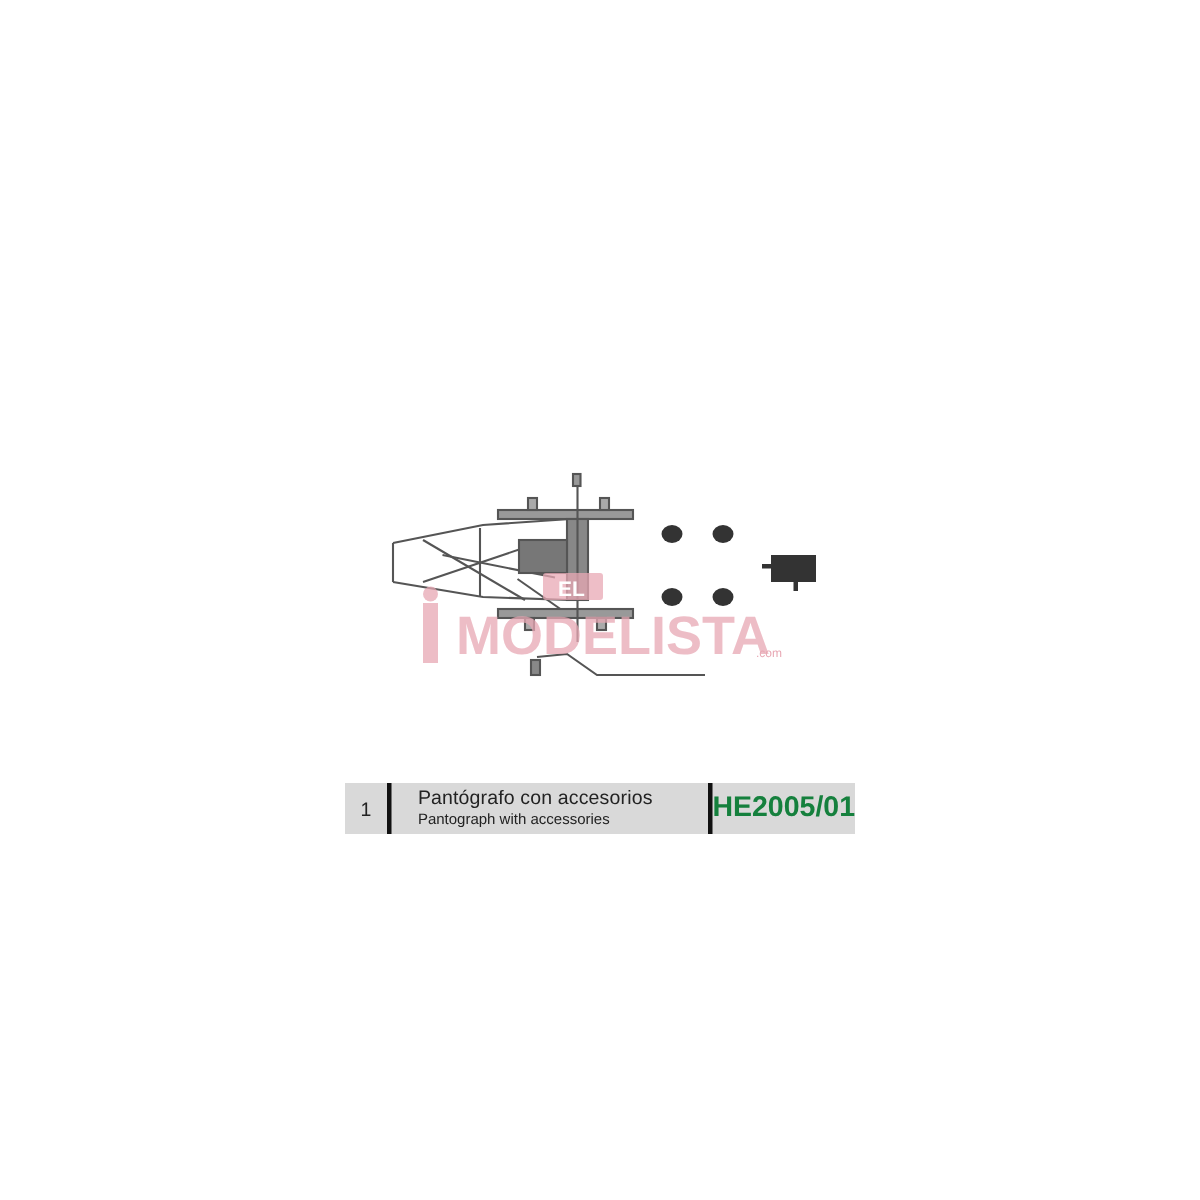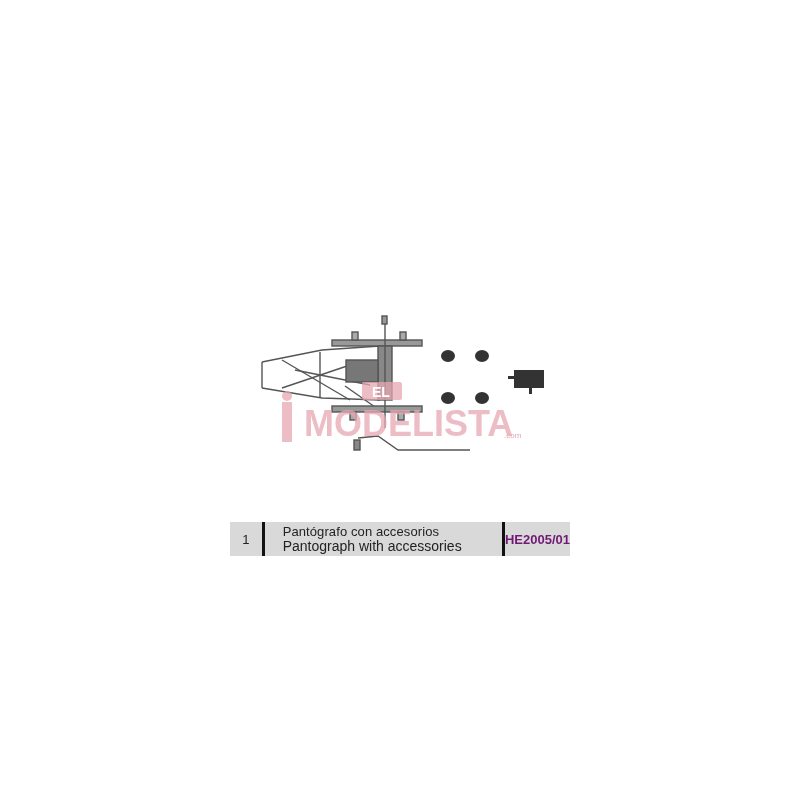--- a/index.html
+++ b/index.html
@@ -38,25 +38,25 @@
       width: 3px; background: #111;
     }
     .cell-desc {
       width: 228px;
       padding-left: 18px;
       display: flex; flex-direction: column; justify-content: center;
       line-height: 15px;
       color: #222;
     }
     .desc-es { font-size: 13px; letter-spacing: 0.1px; }
-    .desc-en { font-size: 14px; }
+    .desc-en { font-size: 10px; }
     .cell-code {
       flex: 1;
       display: flex; align-items: center; justify-content: center;
-      font-size: 13px; font-weight: bold; color: #701a75;
+      font-size: 19px; font-weight: bold; color: #15803d;
     }
   </style>
 </head>
 <body>
 
 <svg class="illustration" viewBox="0 0 300 160" width="300" height="160">
   <g stroke="#555" stroke-width="1.4" fill="none">
 
     <polyline points="12,52 72,40 130,36"></polyline>
     <polyline points="12,78 72,88 130,90"></polyline>

